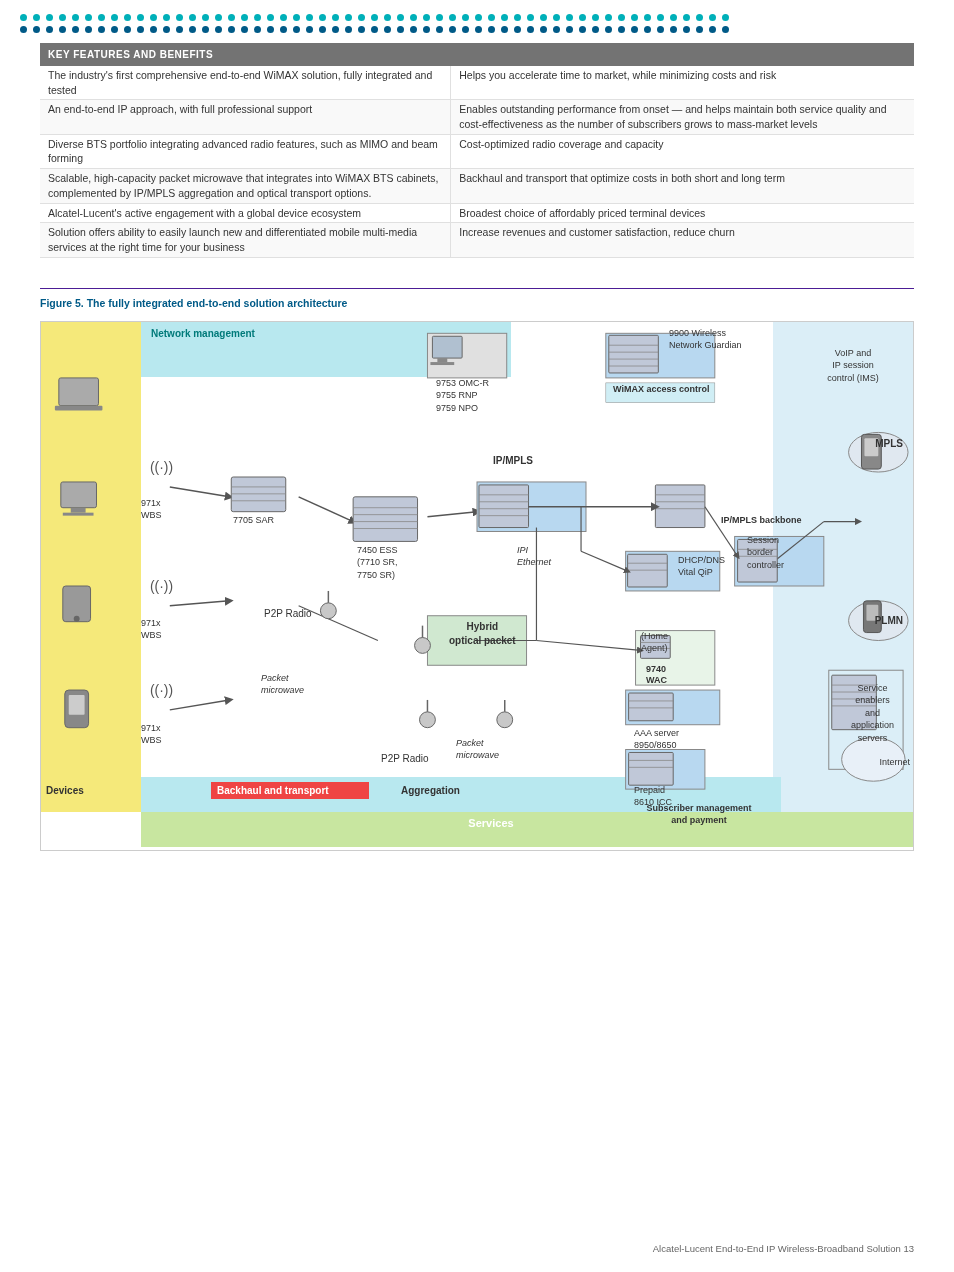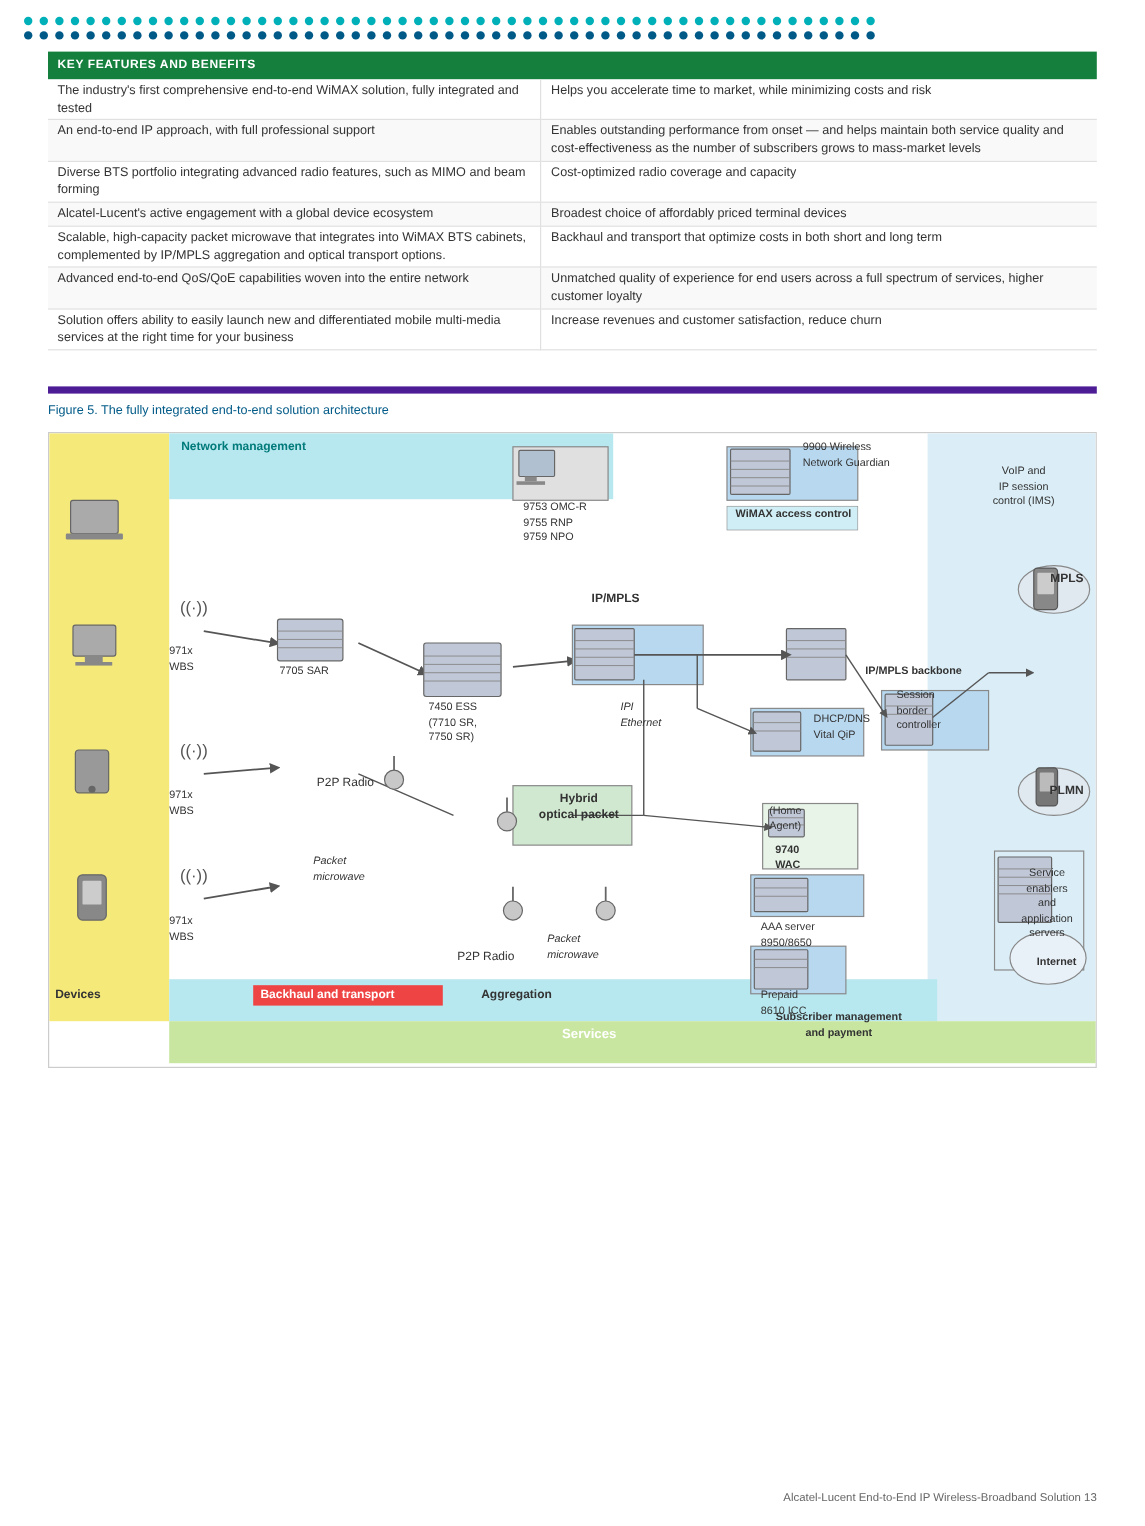--- a/index.html
+++ b/index.html
@@ -39,21 +39,21 @@
     }
 
     
     .features-table {
       width: 100%;
       border-collapse: collapse;
       margin-bottom: 30px;
       font-size: 10.5px;
     }
     .features-table th {
-      background: #15803d;
+      background: #737373;
       color: #fff;
       font-weight: bold;
       font-size: 10px;
       text-transform: uppercase;
       padding: 6px 8px;
       letter-spacing: 0.5px;
       text-align: left;
     }
     .features-table td {
       padding: 2px 8px;
@@ -68,24 +68,24 @@
       width: 47%;
       border-right: 1px solid #e0e0e0;
     }
     .features-table td:last-child {
       width: 53%;
     }
 
     
     .figure-caption {
       font-size: 10.5px;
-      font-weight: normal;
+      font-weight: bold;
       color: #005a87;
       margin-bottom: 12px;
-      border-top: 6px solid #4c1d95;
+      border-top: 1px solid #4c1d95;
       padding-top: 8px;
     }
 
     
     .arch-diagram {
       width: 100%;
       height: 530px;
       position: relative;
       border: 1px solid #ccc;
       overflow: hidden;
@@ -305,30 +305,26 @@
         </tr>
         <tr>
           <td>An end-to-end IP approach, with full professional support</td>
           <td>Enables outstanding performance from onset — and helps maintain both service quality and cost-effectiveness as the number of subscribers grows to mass-market levels</td>
         </tr>
         <tr>
           <td>Diverse BTS portfolio integrating advanced radio features, such as MIMO and beam forming</td>
           <td>Cost-optimized radio coverage and capacity</td>
         </tr>
         <tr>
-          <td>Alcatel-Lucent's active engagement with a global device ecosystem</td>
-          <td>Broadest choice of affordably priced terminal devices</td>
-        </tr>
-        <tr>
           <td>Scalable, high-capacity packet microwave that integrates into WiMAX BTS cabinets, complemented by IP/MPLS aggregation and optical transport options.</td>
           <td>Backhaul and transport that optimize costs in both short and long term</td>
         </tr>
         <tr>
-          <td>Advanced end-to-end QoS/QoE capabilities woven into the entire network</td>
-          <td>Unmatched quality of experience for end users across a full spectrum of services, higher customer loyalty</td>
+          <td>Alcatel-Lucent's active engagement with a global device ecosystem</td>
+          <td>Broadest choice of affordably priced terminal devices</td>
         </tr>
         <tr>
           <td>Solution offers ability to easily launch new and differentiated mobile multi-media services at the right time for your business</td>
           <td>Increase revenues and customer satisfaction, reduce churn</td>
         </tr>
       </tbody>
   </table>
 
   <div class="figure-caption">Figure 5. The fully integrated end-to-end solution architecture</div>
 
@@ -495,21 +491,21 @@
 
     </svg>
 
     <div class="diag-label teal" style="left:110px; top:5px;">Network management</div>
     <div class="diag-label small" style="left:395px; top:55px; line-height:1.4;">9753 OMC-R<br>9755 RNP<br>9759 NPO</div>
     <div class="diag-label small" style="left:628px; top:5px; line-height:1.4;">9900 Wireless<br>Network Guardian</div>
     <div class="diag-label small bold" style="left:572px; top:62px;">WiMAX access control</div>
     <div class="diag-label small" style="right:0px; top:25px; width:120px; line-height:1.4; text-align:center;">VoIP and<br>IP session<br>control (IMS)</div>
     <div class="diag-label bold" style="right:10px; top:115px;">MPLS</div>
     <div class="diag-label bold" style="right:10px; top:292px;">PLMN</div>
-    <div class="diag-label small" style="right:16px; top:435px;font-weight:bold;">Internet</div>
+    <div class="diag-label small" style="right:3px; top:435px;">Internet</div>
     <div class="diag-label bold" style="left:452px; top:132px;">IP/MPLS</div>
     <div class="diag-label small italic" style="left:476px; top:222px; line-height:1.4;">IPI<br>Ethernet</div>
     <div class="diag-label small" style="left:637px; top:232px; line-height:1.4;">DHCP/DNS<br>Vital QiP</div>
     <div class="diag-label small" style="left:706px; top:212px; line-height:1.4;">Session<br>border<br>controller</div>
     <div class="diag-label small bold" style="left:680px; top:193px;">IP/MPLS backbone</div>
     <div class="diag-label small" style="left:600px; top:308px; line-height:1.4;">(Home<br>Agent)</div>
     <div class="diag-label small bold" style="left:605px; top:342px;">9740<br>WAC</div>
     <div class="diag-label small" style="left:593px; top:405px; line-height:1.4;">AAA server<br>8950/8650</div>
     <div class="diag-label bold" style="left:408px; top:298px; line-height:1.4; text-align:center;">Hybrid<br>optical packet</div>
     <div class="diag-label" style="left:223px; top:285px;">P2P Radio</div>

